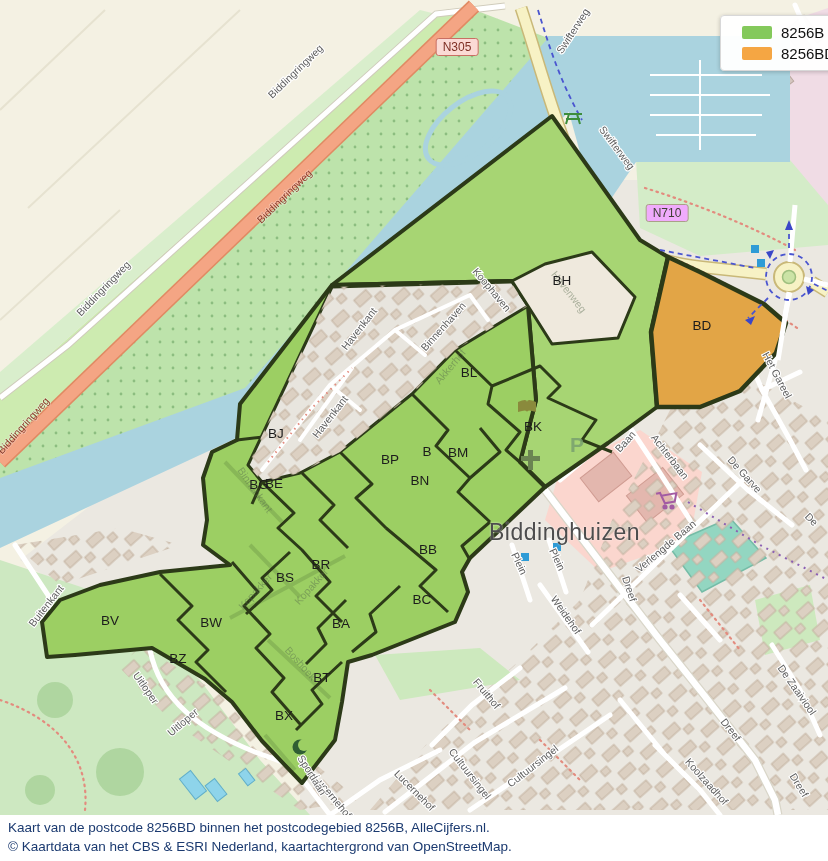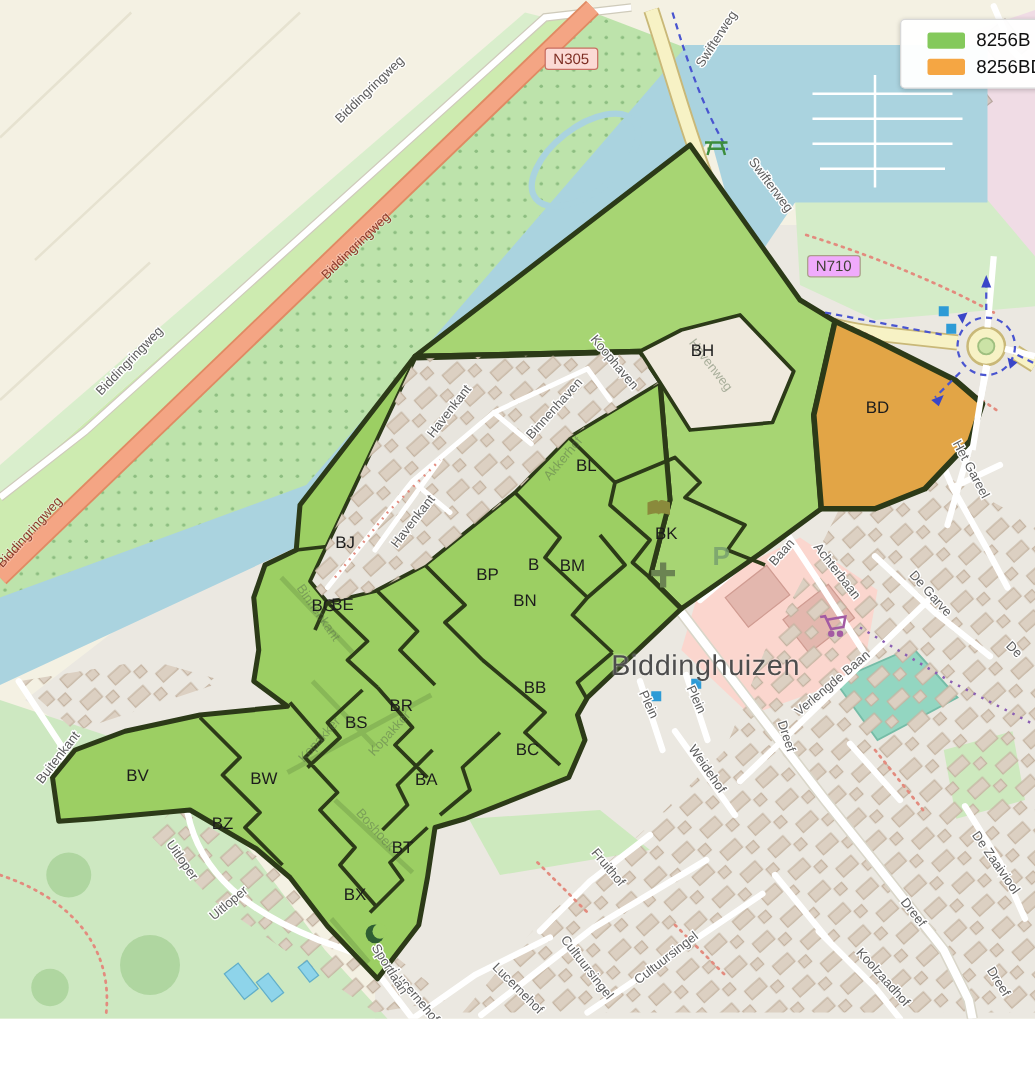--- a/index.html
+++ b/index.html
@@ -300,14 +300,18 @@
     <span class="lg-sw" style="background-color: rgb(245, 166, 67);"></span>
     <span class="lg-tx">8256BD</span>
   </div>
 </div>
 
 <div class="badge n305">N305</div>
 <div class="badge n710">N710</div>
 
 <div class="town">Biddinghuizen</div>
 
-
+<div class="caption">
+  <div>Kaart van de postcode 8256BD binnen het postcodegebied 8256B, AlleCijfers.nl.</div>
+  <div>© Kaartdata van het CBS &amp; ESRI Nederland, kaartachtergrond van OpenStreetMap.</div>
 </div>
 
+</div>
+
 </body></html>

